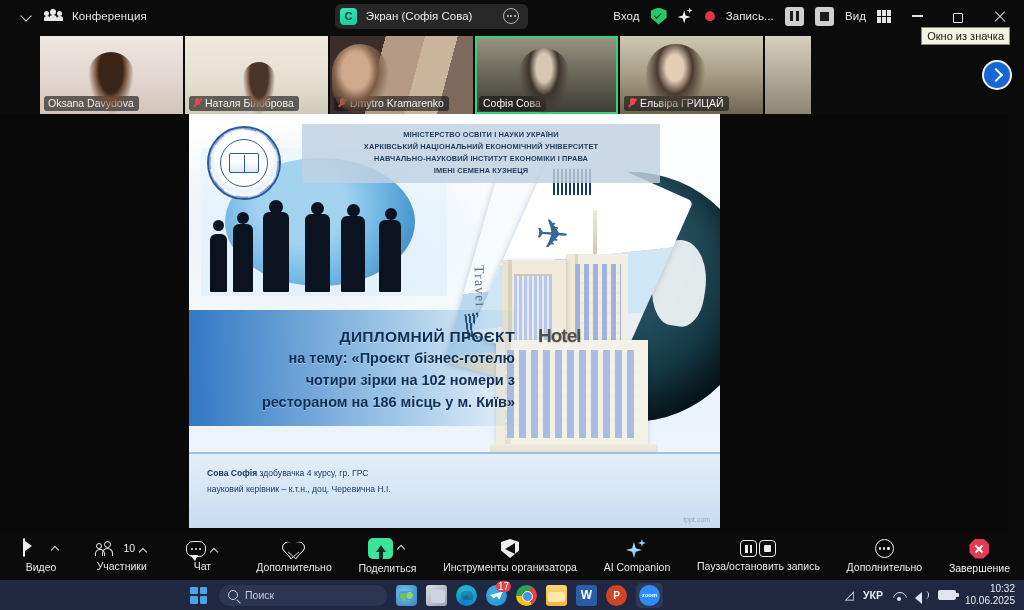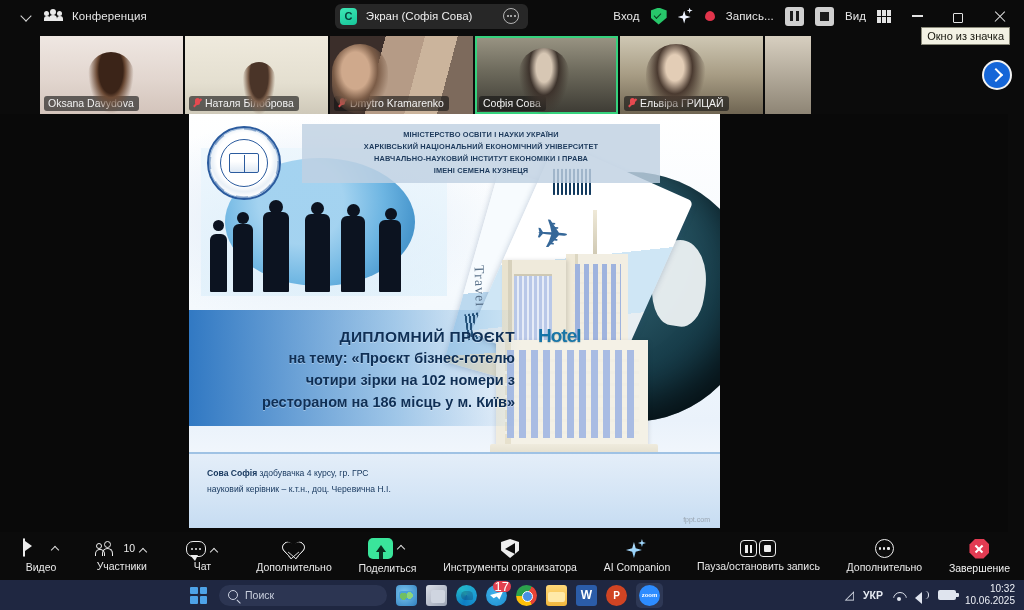--- a/index.html
+++ b/index.html
@@ -287,21 +287,21 @@
     position: absolute; left: 9px; top: 10px; width: 134px; height: 88px;
     background:
       repeating-linear-gradient(90deg, transparent 0 2px, #a9bce3 2px 9px, transparent 9px 12px),
       repeating-linear-gradient(180deg, transparent 0 2px, rgba(0,0,0,0) 2px 9px, #f2efe4 9px 12px);
   }
   .podium {
     position: absolute; bottom: 0; left: -6px; width: 168px; height: 20px;
     background: linear-gradient(180deg,#efebdd,#d9d4c2); border-radius: 2px;
   }
   .hotel-word {
-    position: absolute; left: 42px; top: 96px; color: #0369a1; font-size: 19px; font-weight: bold;
+    position: absolute; left: 42px; top: 96px; color: #404040; font-size: 19px; font-weight: bold;
     text-shadow: 0 1px 1px rgba(0,0,0,.18); letter-spacing: -1px; opacity: .9;
   }
 
   
   .title-band {
     position: absolute; left: 0; top: 196px; width: 332px; height: 116px;
     background: linear-gradient(90deg, rgba(33,110,190,.92) 0%, rgba(96,161,216,.55) 62%, rgba(150,195,230,0) 100%);
   }
   .slide-title {
     position: absolute; left: 10px; top: 196px; width: 320px; text-align: right;
@@ -437,21 +437,21 @@
     background: radial-gradient(circle at 30% 60%, #6fbf63 0 30%, transparent 31%), radial-gradient(circle at 70% 50%, #8bd47c 0 28%, transparent 29%), #4aa0d8; border-radius:3px;}
   .ic-taskview { background: linear-gradient(135deg,#d9dde6,#9aa3b4); border-radius: 3px; }
   .ic-taskview::after{content:"";position:absolute;left:5px;top:5px;width:14px;height:13px;background:#cfd5e0;border-radius:2px;}
   .ic-edge { background: conic-gradient(from 200deg, #0e7ec4, #23b7c9, #1d9fd4, #0e7ec4); border-radius: 50%; }
   .ic-edge::after{content:"";position:absolute;left:5px;top:6px;width:12px;height:9px;background:#15243a;border-radius:6px 6px 2px 6px;opacity:.25;}
   .ic-tg { background: radial-gradient(circle at 40% 35%, #3fb0e8, #1c8fd0); border-radius: 50%; }
   .ic-tg::after{content:"";position:absolute;left:4px;top:7px;width:13px;height:8px;background:#fff;
     clip-path: polygon(0 45%, 100% 0, 72% 100%, 52% 62%, 28% 85%); }
   .tg-badge {
     position: absolute; right: -4px; top: -4px; min-width: 14px; height: 11px; border-radius: 6px;
-    background: #e2404f; color: #fff; font-size: 13px; display: flex; align-items: center; justify-content: center; padding: 0 2px;
+    background: #e2404f; color: #fff; font-size: 10px; display: flex; align-items: center; justify-content: center; padding: 0 2px;
   }
   .ic-chrome { background: conic-gradient(from 30deg, #e84435 0 33%, #fcc00a 33% 66%, #2ba24c 66% 100%); border-radius: 50%; }
   .ic-chrome::after{content:"";position:absolute;left:6px;top:6px;width:9px;height:9px;background:#4a90e2;border-radius:50%;border:1.5px solid #fff;}
   .ic-folder { background: linear-gradient(180deg,#ffd879,#f0b63c); border-radius: 3px; }
   .ic-folder::after{content:"";position:absolute;left:2px;top:7px;width:17px;height:10px;background:#ffe9a8;border-radius:2px;}
   .ic-word { background: #2b5ca8; border-radius: 3px; color: #fff; font-size: 12px; font-weight: bold;
     display:flex; align-items:center; justify-content:center; }
   .ic-ppt { background: #d04423; border-radius: 50%; color: #fff; font-size: 10px; font-weight: bold;
     display:flex; align-items:center; justify-content:center; }
   .ic-zoom { background: #2d8cff; border-radius: 50%; color: #fff; font-size: 6px; font-weight: bold;

